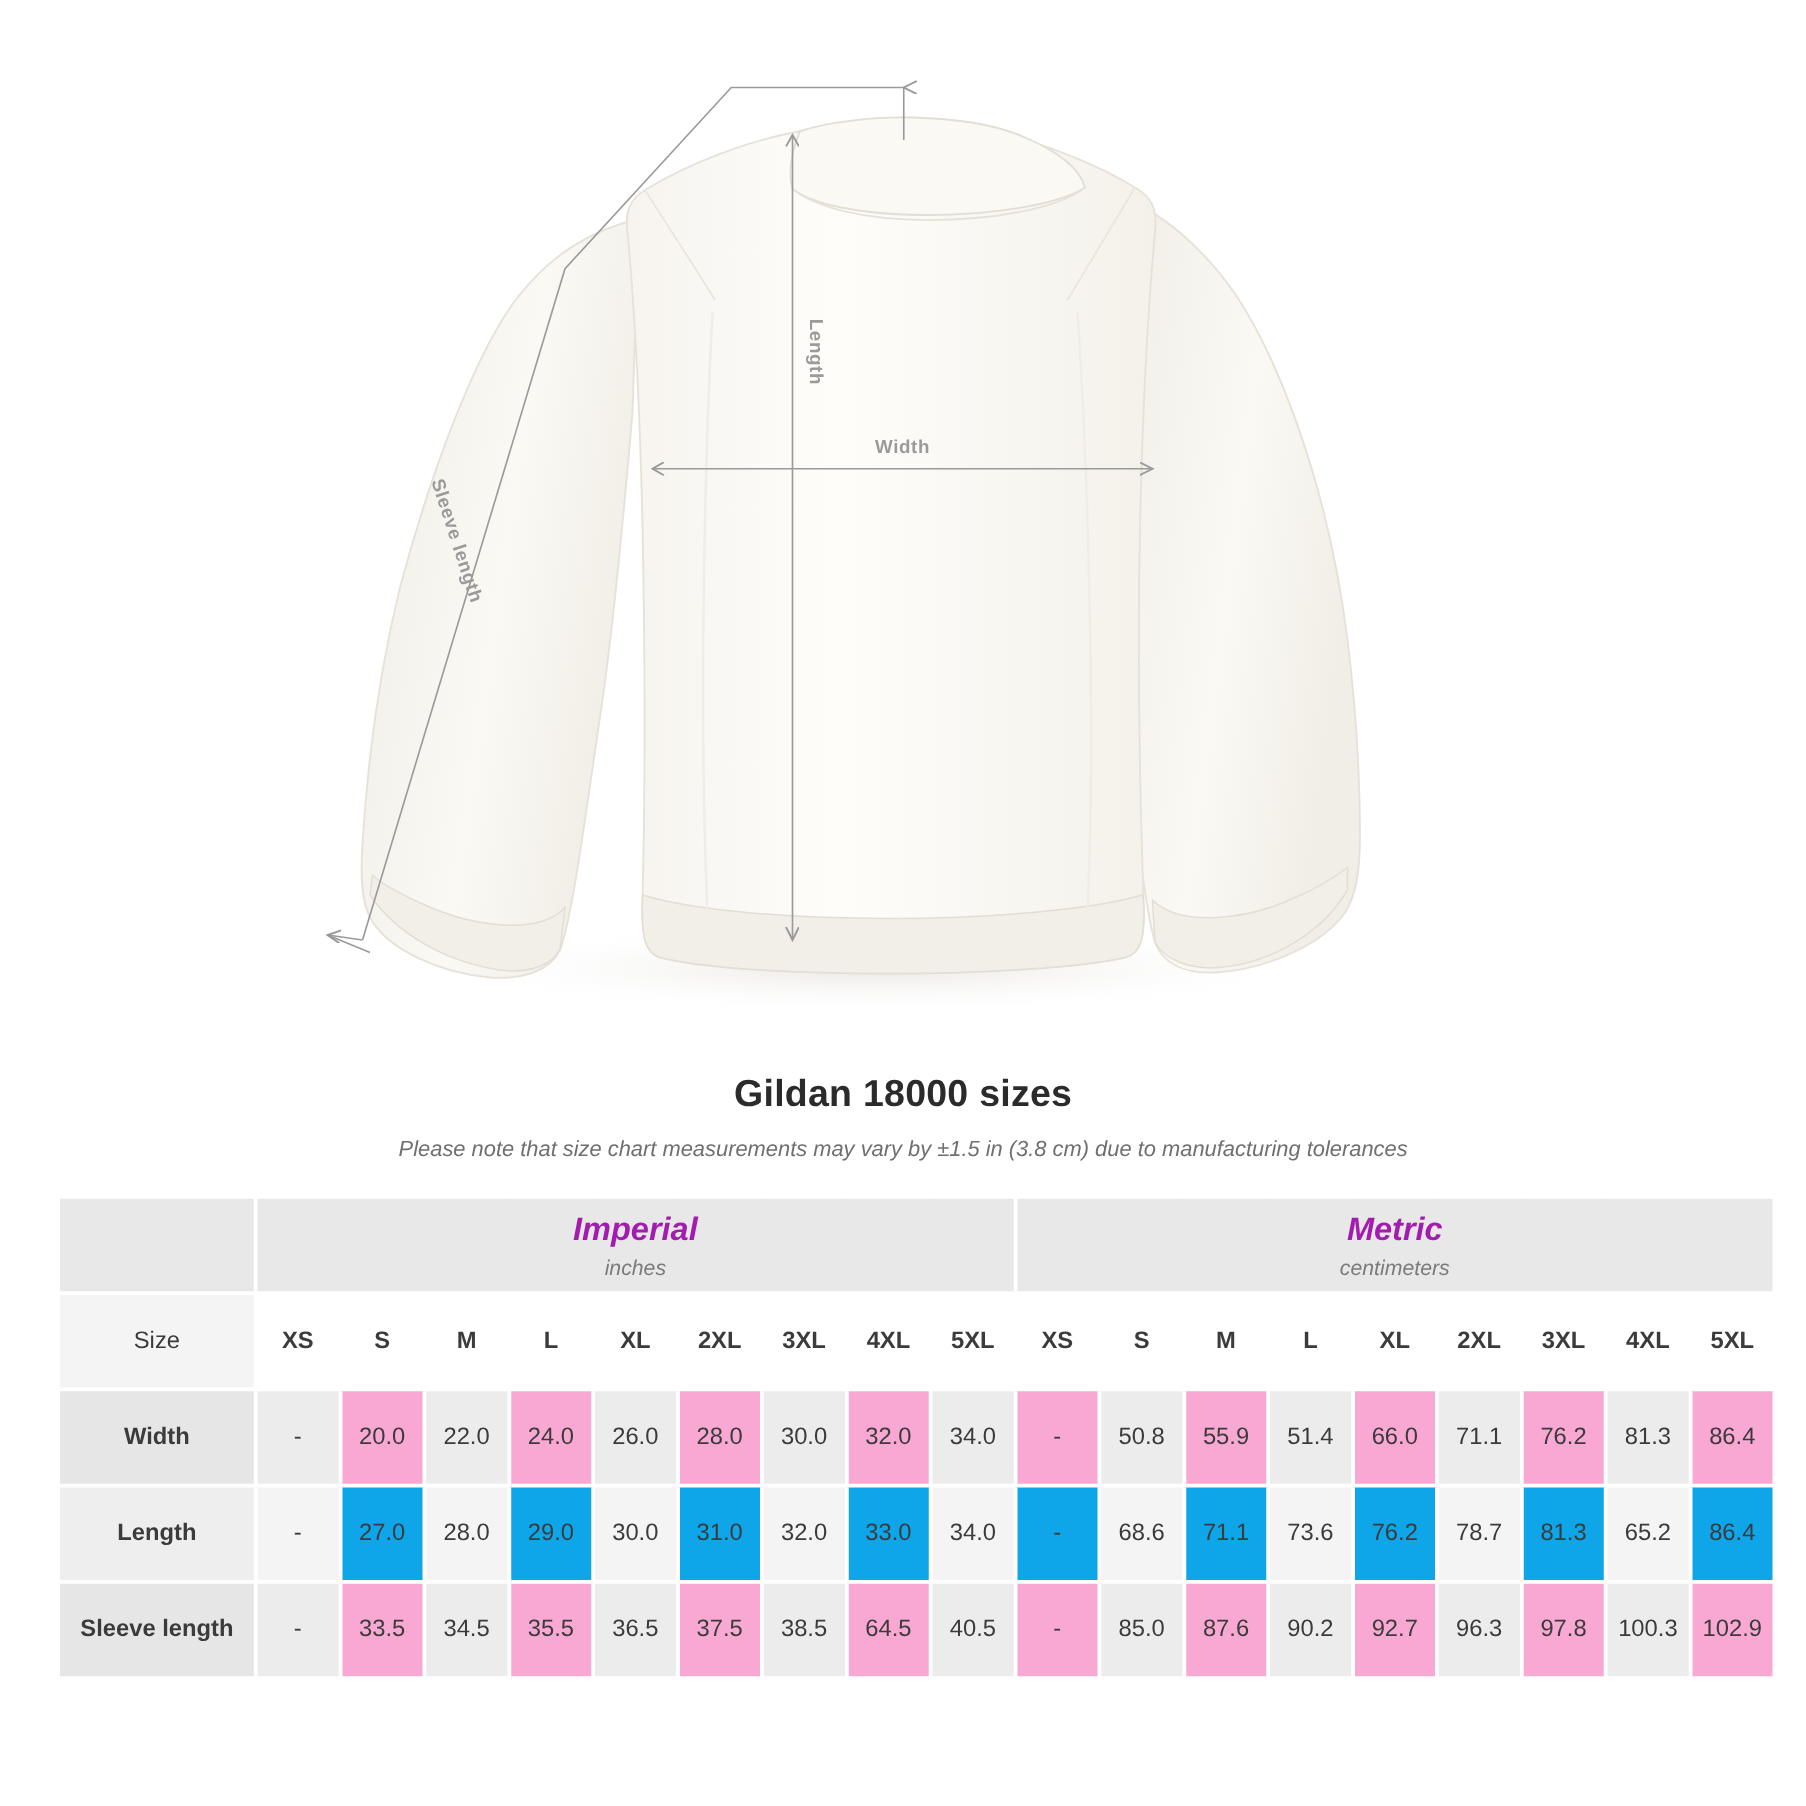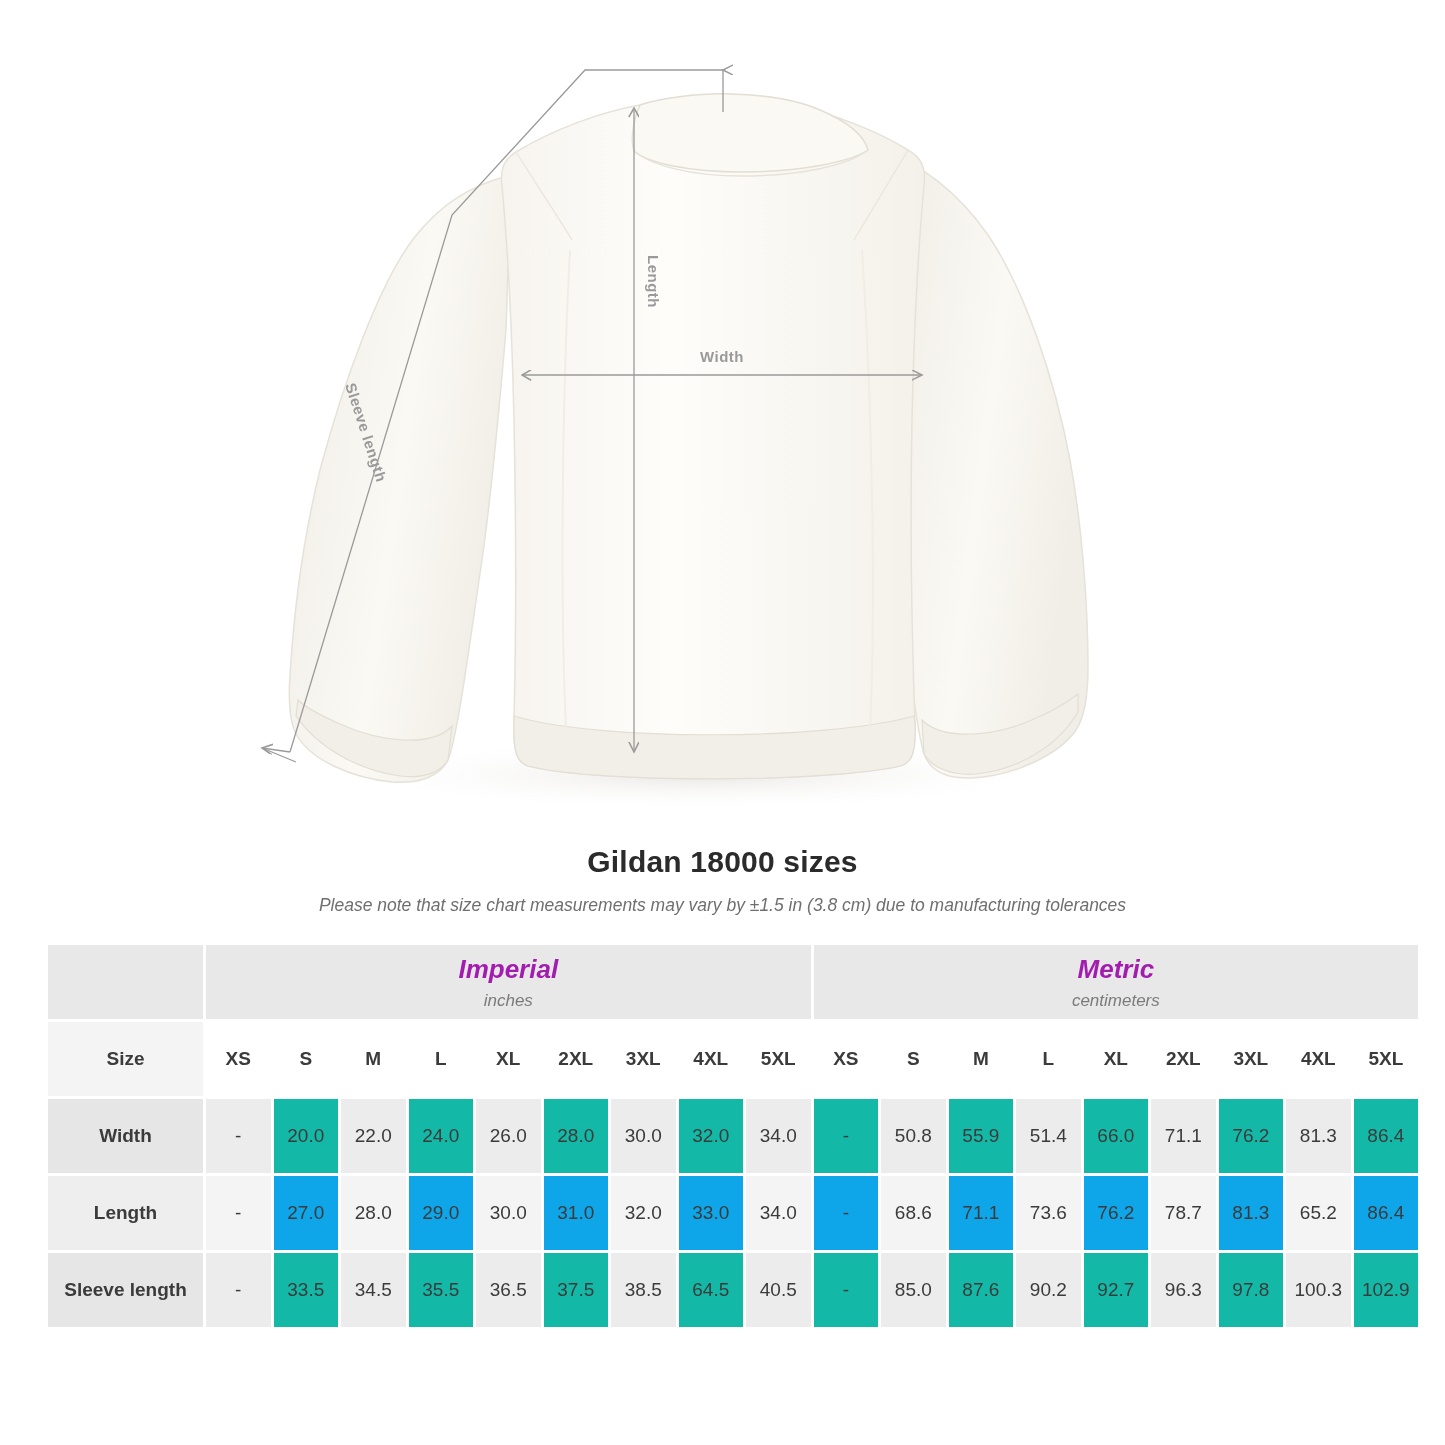--- a/index.html
+++ b/index.html
@@ -29,21 +29,21 @@
   }
   .illustration svg {
     position: absolute;
     left: 0;
     top: 0;
   }
 
   
   .title-block {
     text-align: center;
-    margin-top: 10px;
+    margin-top: 24px;
   }
   .chart-title {
     font-size: 30px;
     font-weight: bold;
     color: #2b2b2b;
     letter-spacing: 0.2px;
   }
   .chart-note {
     font-size: 17.5px;
     font-style: italic;
@@ -86,21 +86,21 @@
   }
   .unit-sub {
     font-size: 17px;
     font-style: italic;
     color: #7b7b7b;
     margin-top: 6px;
   }
   
   .hdr-label {
     background: #f4f4f4;
-    font-weight: bold;
+    font-weight: normal;
     font-size: 19px;
     color: #3b3b3b;
   }
   .hdr-size {
     background: #ffffff;
     font-weight: bold;
     font-size: 19px;
     color: #3b3b3b;
   }
   
@@ -111,21 +111,21 @@
     color: #3b3b3b;
   }
   .cell-alt {
     background: #f4f4f4;
   }
   .cell-plain {
     background: #0ea5e9;
   }
   .row-shade .row-label { background: #e6e6e6; }
   .row-shade .cell-alt { background: #ececec; }
-  .row-shade .cell-plain { background: #14b8a6; }
+  .row-shade .cell-plain { background: #f9a8d4; }
 
   .col-label { width: 158px; }
   .col-size  { width: 67.5px; }
 
   .dim-label {
     font-size: 15px;
     font-weight: bold;
     fill: #9a9a9a;
     font-family: "Liberation Sans", sans-serif;
     letter-spacing: 0.5px;

